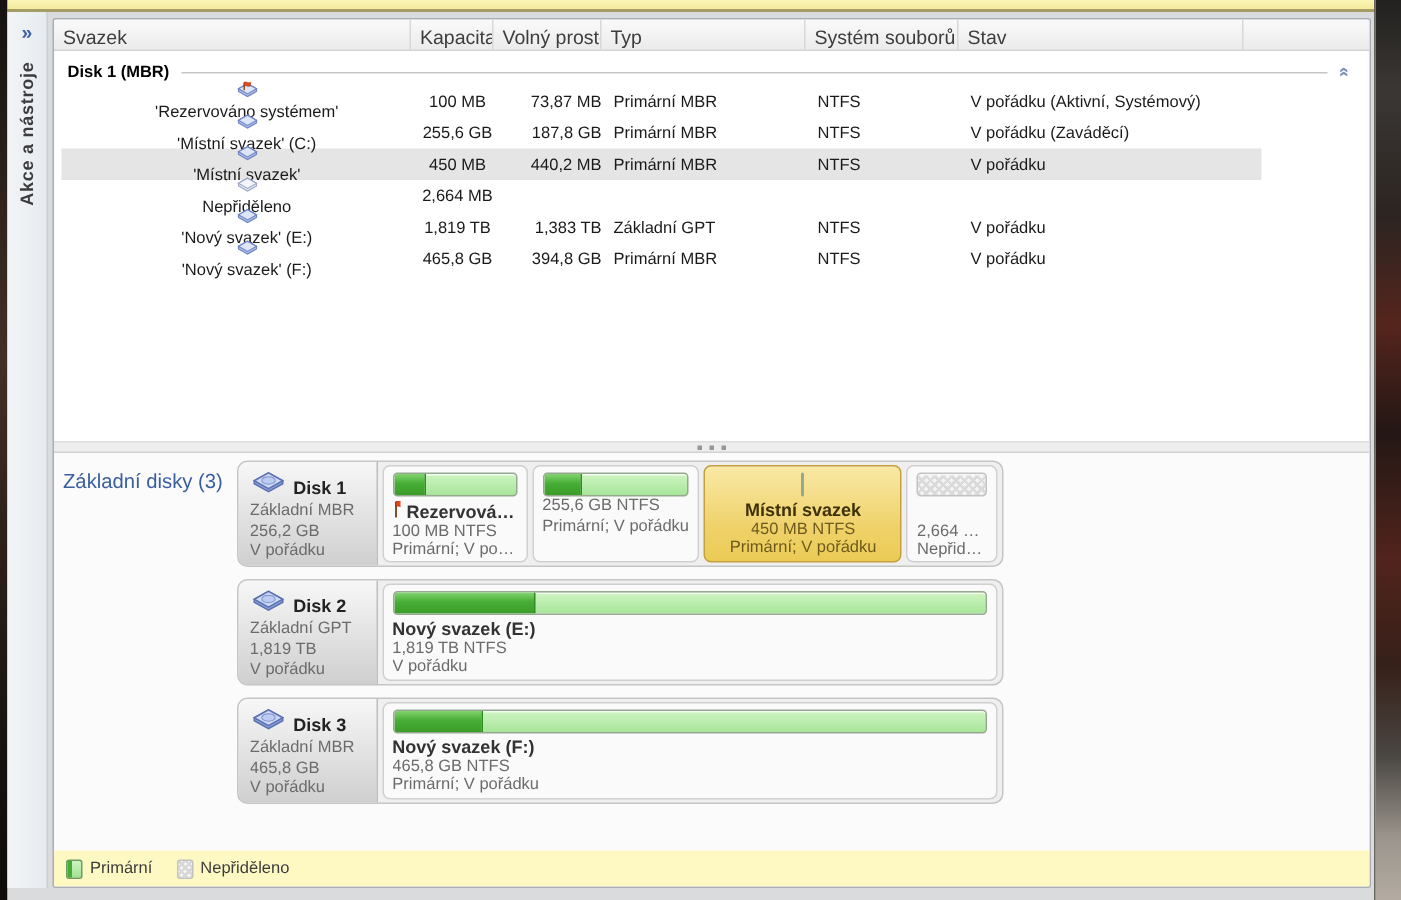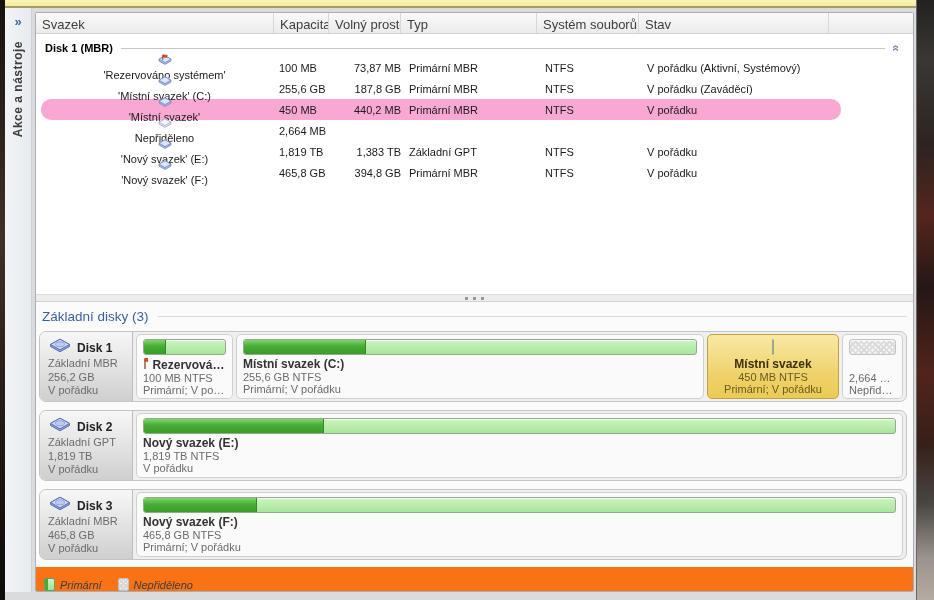--- a/index.html
+++ b/index.html
@@ -26,36 +26,36 @@
   .table-area { height:281px; flex:none; overflow:hidden; }
   .thead { display:flex; height:21px; background:linear-gradient(#fafafa,#ebebeb); border-bottom:1px solid #d2d2d2; }
   .th { font-size:13px; color:#3d3d3d; padding:4px 4px 0 6px; border-right:1px solid #d8d8d8; overflow:hidden; white-space:nowrap; }
   .th.fill { flex:1; border-right:none; }
   .tbody { padding-top:4px; }
   .grp { display:flex; align-items:center; height:19px; padding-left:9px; }
   .grp b { font-size:11px; color:#000; white-space:nowrap; }
   .grp .gline { flex:1; height:1px; background:#c6c6c6; margin:1px 8px 0 8px; }
   .chev { color:#7b8db8; font-weight:bold; font-size:12px; transform:rotate(90deg); margin-right:13px; cursor:pointer; line-height:10px; }
   .row { display:flex; align-items:center; height:21px; width:800px; margin-left:5px; }
-  .row.sel { background:#f9a8d4;border-radius:10px; }
+  .row.sel { background:#e5e5e5; }
   .c { font-size:11px; overflow:hidden; white-space:nowrap;flex-direction:column; }
   .c-name { width:238px; padding-left:9px; display:flex; align-items:center; gap:3px; }
-  .c-cap  { width:55px; text-align:left; padding-right:3px; }
+  .c-cap  { width:55px; text-align:center; padding-right:3px; }
   .c-free { width:72px; text-align:right; padding-right:5px; }
   .c-type { width:136px; padding-left:3px; }
   .c-fs   { width:102px; padding-left:3px; }
   .c-stat { width:190px; padding-left:3px; }
   .vicon { flex:none; display:inline-flex; width:16px; height:12px; position:relative; }
 
   
   .split { height:8px; background:#ededed; border-top:1px solid #dddddd; border-bottom:1px solid #d2d2d2; display:flex; justify-content:center; align-items:center; gap:5px; cursor:row-resize; }
   .split i { width:3px; height:3px; background:#989898; display:block; }
 
   
-  .disks-area { flex:1; background:#fbfbfb; padding:5px 6px 0 3px; display:flex; flex-direction:column; min-height:0; }
+  .disks-area { flex:1; background:#fbfbfb; padding:5px 6px 0 3px; display:flex; flex-direction:row; min-height:0; }
   .sec-hdr { display:flex; align-items:center; height:22px; margin:2px 0 7px 0; }
   .sec-hdr .t { color:#3a5fa0; font-size:13.5px; padding-left:3px; white-space:nowrap; }
   .sec-hdr .gline { flex:1; height:1px; background:#d9d9d9; margin-left:9px; }
   .disk-box { display:flex; height:71px; border:1px solid #c5c5c5; border-radius:7px; background:#efefef; margin-bottom:8px; overflow:hidden; flex:none; }
   .dhc { width:93px; flex:none; background:linear-gradient(#f7f7f7,#cfcfcf); border-right:1px solid #bdbdbd; padding:5px 7px 0 8px; cursor:default; }
   .dhc .t { display:flex; align-items:flex-end; gap:5px; margin-bottom:2px; }
   .dhc .t b { font-size:12px; color:#222; }
   .dhc .l { font-size:11px; color:#6b6b6b; line-height:13.5px; white-space:nowrap; overflow:hidden; }
   .parts { flex:1; display:flex; gap:3px; padding:2px 3px; min-width:0; }
   .part { background:#fafafa; border:1px solid #d0d0d0; border-radius:5px; padding:4px 6px 2px 6px; display:flex; flex-direction:column; min-width:0; cursor:pointer; }
@@ -66,21 +66,21 @@
   .bar.hatch { background-color:#f2f2f2; border-color:#c3c3c3;
     background-image:repeating-linear-gradient(45deg,#dadada 0 1.5px,transparent 1.5px 4px),repeating-linear-gradient(-45deg,#dadada 0 1.5px,transparent 1.5px 4px); }
   .pt { font-size:12px; font-weight:bold; color:#333; margin-top:3px; display:flex; align-items:center; gap:4px; white-space:nowrap; overflow:hidden; }
   .pt span { overflow:hidden; text-overflow:ellipsis; }
   .part.sel .pt { color:#3e3107; }
   .pl { font-size:11px; color:#6b6b6b; line-height:13.5px; white-space:nowrap; overflow:hidden; text-overflow:ellipsis; }
   .part.sel .pl { color:#6d5a1d; }
   .pt.empty { height:16px; margin-top:2px; }
 
   
-  .legend { height:24px; flex:none; display:flex; align-items:flex-end; gap:16px; padding-left:8px; background:#f97316;font-style:italic; }
+  .legend { height:24px; flex:none; display:flex; align-items:center; gap:16px; padding-left:8px; background:#fef9c3; }
   .leg-item { display:flex; align-items:center; gap:5px; color:#3c3c3c; }
   .sw { width:11px; height:13px; border-radius:2px; display:inline-block; }
   .sw-primary { border:1px solid #6f9a66; background-image:linear-gradient(90deg,#46ad34 0 3px,rgba(0,0,0,0) 3px),linear-gradient(#cdf4c1,#9fe391); }
   .sw-unalloc { border:1px solid #c2c2c2; background-color:#f4f4f4;
     background-image:repeating-linear-gradient(45deg,#d8d8d8 0 1.5px,transparent 1.5px 3.5px),repeating-linear-gradient(-45deg,#d8d8d8 0 1.5px,transparent 1.5px 3.5px); }
 </style>
 </head>
 <body>
 
 <div class="screen">
@@ -253,23 +253,20 @@
                           </svg></span>
                         <span>Rezervováno systémem</span>
                       </div>
                       <div class="pl">100 MB NTFS</div>
                       <div class="pl">Primární; V pořádku</div>
                     </div>
                     <div class="part grow">
                       <div class="bar">
                         <div class="used" style="width: 27%;"></div>
                       </div>
-                      <div class="pt">
-                        <span>Místní svazek (C:)</span>
-                      </div>
                       <div class="pl">255,6 GB NTFS</div>
                       <div class="pl">Primární; V pořádku</div>
                     </div>
                     <div class="part sel" style="width: 132px; align-items: center;">
                       <div class="bar">
                         <div class="used" style="width: 5%;"></div>
                       </div>
                       <div class="pt">
                         <span>Místní svazek</span>
                       </div>

